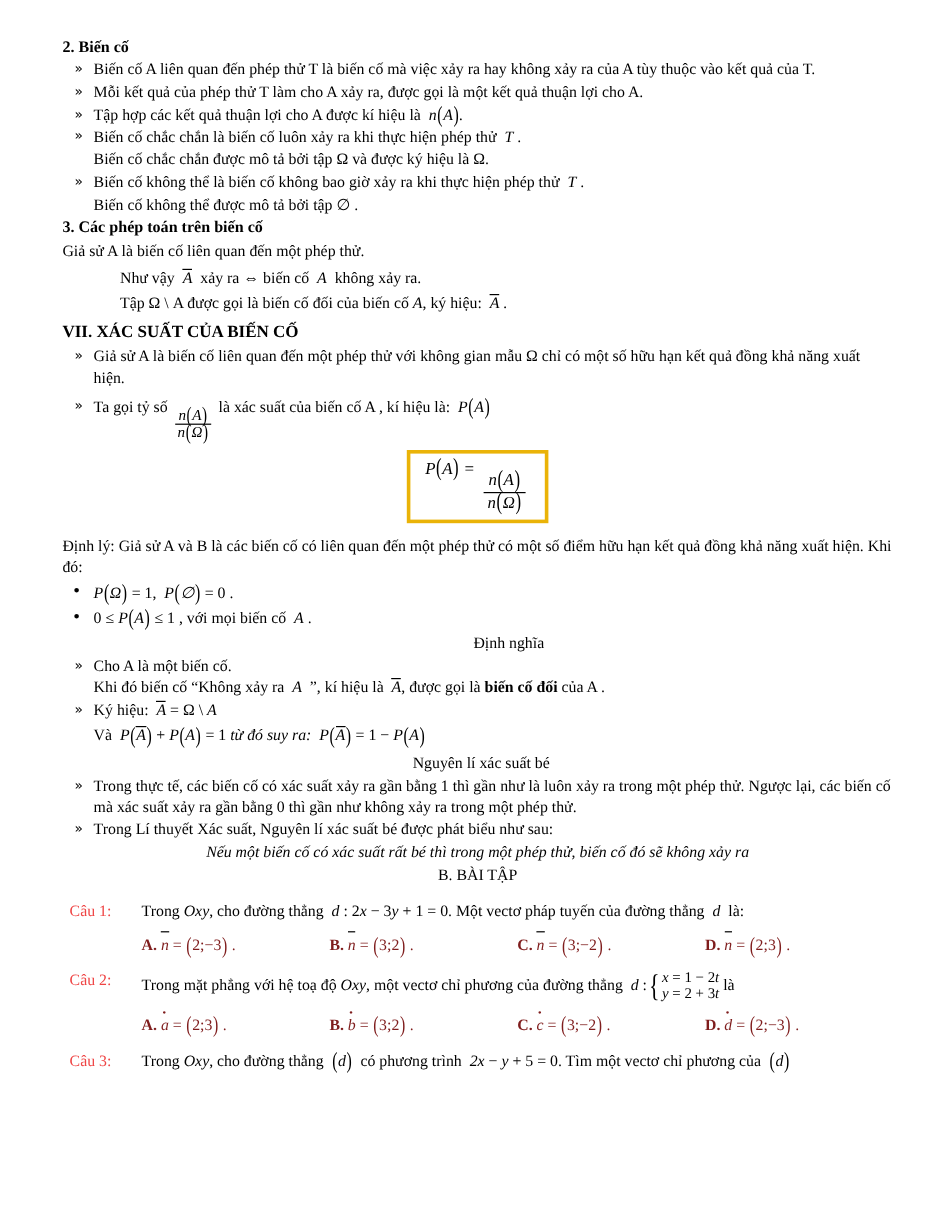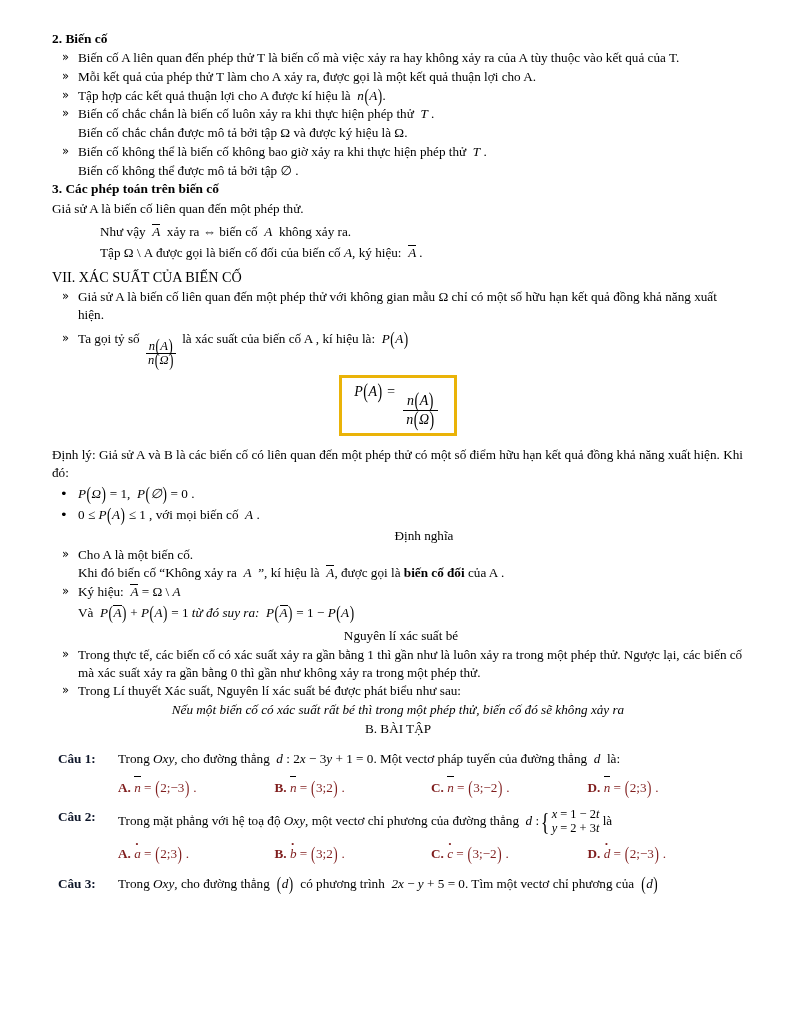--- a/index.html
+++ b/index.html
@@ -28,21 +28,21 @@
 
   h2.sec {
     font-size: 13.4px;
     font-weight: bold;
     margin: 0 0 2px 0;
     padding: 0;
     line-height: 1.3;
   }
   .sec-vii {
     font-size: 14.2px;
-    font-weight: normal;
+    font-weight: bold;
     margin: 6px 0 2px 0;
     line-height: 1.3;
   }
   .plain {
     margin: 0 0 1px 0;
     line-height: 1.34;
   }
   .indent1 { padding-left: 26px; }
   .indent2 { padding-left: 48px; }
 
@@ -149,22 +149,22 @@
     margin: 1px 0;
   }
   .q-row {
     display: flex;
     align-items: flex-start;
     margin: 12px 0 0 0;
     line-height: 1.4;
   }
   .q-label {
     flex: 0 0 66px;
-    color: #0f172a;
-    font-weight: bold;
+    color: #ef4444;
+    font-weight: normal;
     padding-left: 6px;
     box-sizing: border-box;
   }
   .q-body { flex: 1 1 auto; }
   .answers {
     display: flex;
     margin: 10px 0 0 0;
     padding-left: 66px;
   }
   .answers .ans {

